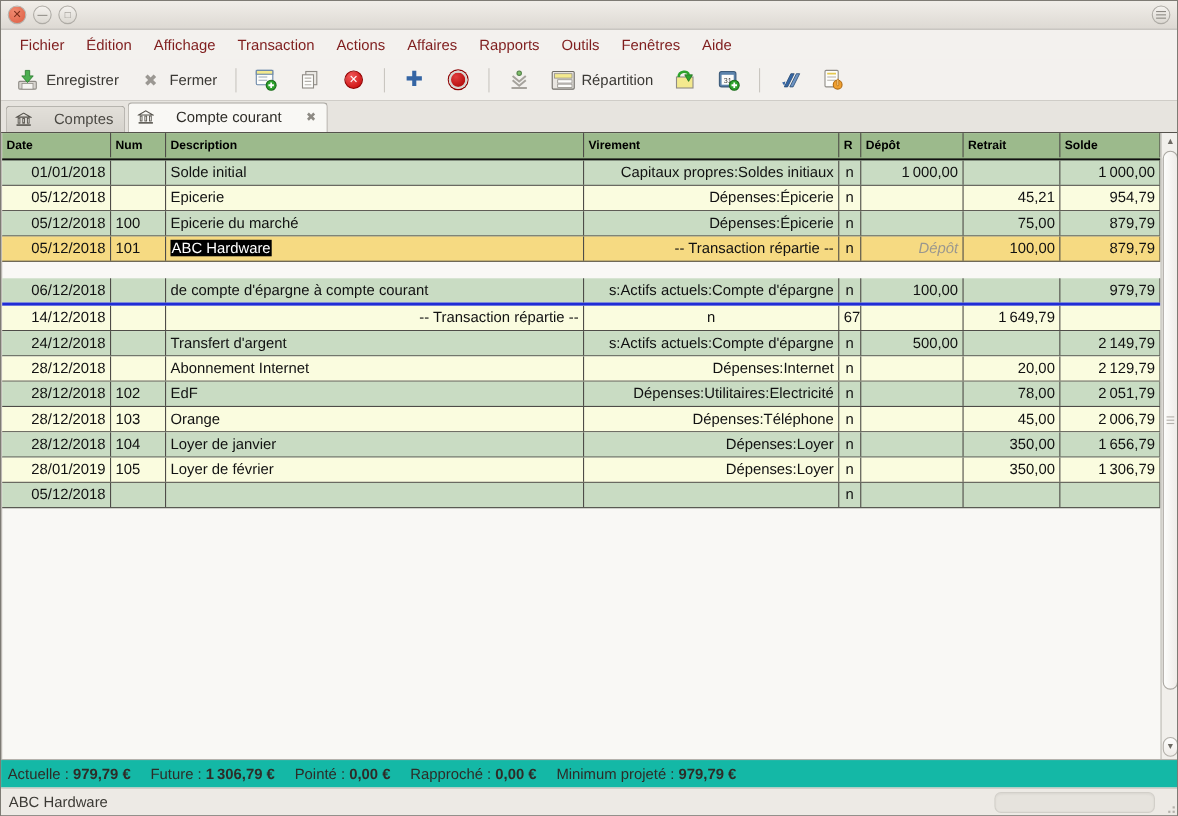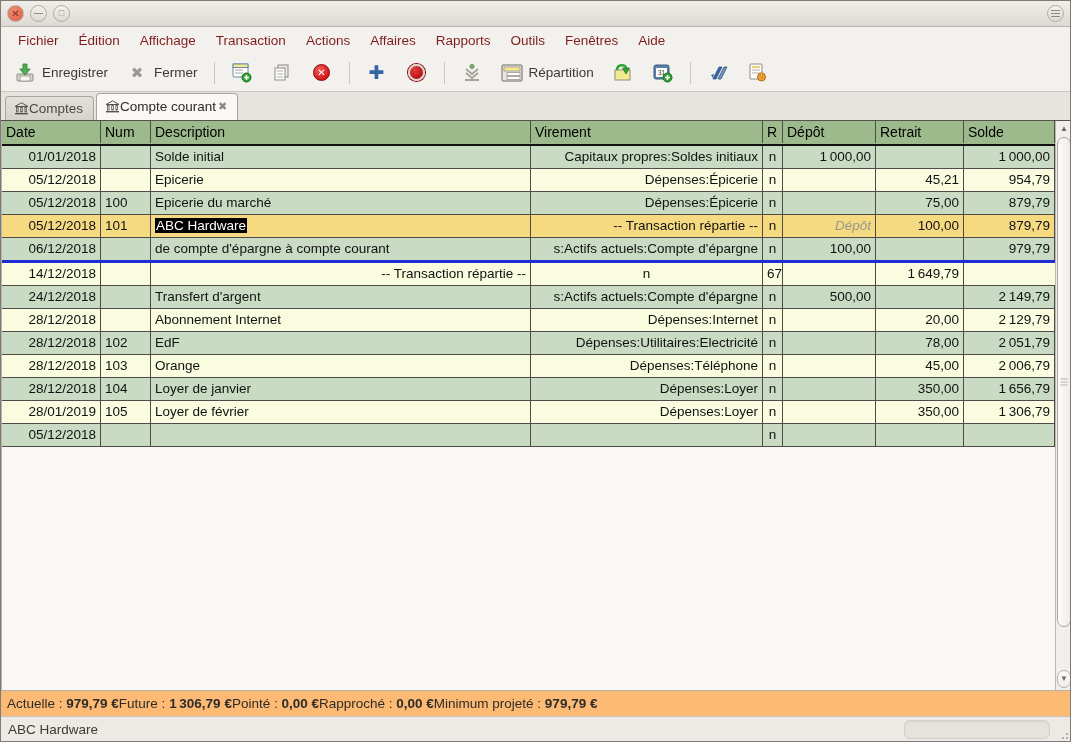--- a/index.html
+++ b/index.html
@@ -26,53 +26,53 @@
   .tbtn { display:flex; align-items:center; gap:6px; padding:4px 7px; border-radius:3px; color:#3a3834; font-size:13.5px;justify-content:space-between; }
   .tsep { width:1px; height:22px; background:#c9c6c0; margin:0 5px; flex:0 0 1px; }
   .ticon { width:22px; height:22px; display:flex; align-items:center; justify-content:center; }
   .glyph-x { color:#9b9893; font-weight:bold; font-size:15px; }
   .glyph-plus { color:#3465a4; font-weight:bold; font-size:19px; }
   .redcircle { width:17px; height:17px; border-radius:50%; background:radial-gradient(circle at 35% 30%,#f25a5a,#c40000); border:1px solid #8e0000; color:#fff; font-size:10px; font-weight:bold; display:flex; align-items:center; justify-content:center; }
   .stopcircle { width:17px; height:17px; border-radius:50%; background:radial-gradient(circle at 35% 30%,#e23d3d,#a80000); border:2px solid #d8d5d0; box-shadow:0 0 0 1px #8e0000; }
 
   
   .tabbar { height:28px; flex:0 0 28px; background:#e7e4df; display:flex; align-items:flex-end; padding-left:4px; gap:2px; }
-  .tab { display:flex; align-items:center; gap:0; padding:4px 10px 5px 8px; border:1px solid #a9a6a0; border-bottom:none; border-radius:4px 4px 0 0; font-size:13.5px; }
+  .tab { display:flex; align-items:center; gap:20px; padding:4px 10px 5px 8px; border:1px solid #a9a6a0; border-bottom:none; border-radius:4px 4px 0 0; font-size:13.5px; }
   .tab.inactive { background:linear-gradient(#e3e0da,#d6d3cd); color:#4b4944; height:24px; }
   .tab.active { background:#f9f8f5; color:#2e2c28; height:27px; }
   .tab-close { color:#8d8a84; font-size:11px; font-weight:bold; padding-left:2px; }
 
   
   .register { flex:1 1 auto; display:flex; background:#f9f8f5; border-top:1px solid #55524c; overflow:hidden; position:relative; }
   .table-area { width:1054px; flex:0 0 1054px; display:flex; flex-direction:column; border-left:1px solid #b5b2ac; }
   .row { display:grid; grid-template-columns:99px 50px 380px 232px 20px 93px 88px 91px; }
   .row.header { background:var(--header-green,#9cba8c); border-bottom:2px solid #111; height:25px; }
-  .row.header .c { line-height:22px; font-size:14px; color:#000; }
+  .row.header .c { line-height:22px; font-size:11px; color:#000;font-weight:bold; }
   .c { height:22px; line-height:21px; padding:0 4px; border-right:1px solid #4e4c48; overflow:hidden; white-space:nowrap; font-size:13.5px; color:#111; }
   .row.body { border-bottom:1px solid #4e4c48; }
-  .row.body.noline { border-bottom:none; }
+  .row.body.noline { border-bottom:none;margin-top:15px; }
   .bg-green  { background:var(--row-green,#c9dcc3); }
   .bg-yellow { background:var(--row-yellow,#fafcdf); }
   .bg-selected { background:var(--row-selected,#f6da82); }
   .ta-r { text-align:right; }
   .ta-c { text-align:center; }
   .sel-text { background:#000; color:#fff; padding:0 1px; }
   .placeholder { color:#9a978f; font-style:italic; }
   .blue-sep { height:3px; background:var(--separator-blue,#1f2cd6); }
 
   
   .vscroll { width:17px; flex:0 0 17px; background:#f1efeb; border-left:1px solid #bcb9b3; position:relative; }
   .sb-up { position:absolute; top:1px; left:1px; right:1px; height:15px; text-align:center; font-size:8px; color:#6d6a64; line-height:14px; }
   .sb-thumb { position:absolute; top:16px; left:1px; right:1px; height:490px; background:linear-gradient(90deg,#fdfdfc,#efece8); border:1px solid #a9a6a0; border-radius:8px; }
   .sb-grip { position:absolute; top:50%; left:50%; transform:translate(-50%,-50%); width:7px; }
   .sb-grip i { display:block; height:1px; background:#b3b0aa; margin:2px 0; }
   .sb-down { position:absolute; bottom:2px; left:1px; right:1px; height:18px; border:1px solid #b3b0aa; border-radius:8px; background:linear-gradient(#fdfdfc,#efece8); text-align:center; font-size:8px; color:#6d6a64; line-height:16px; }
 
   
-  .summarybar { height:26px; flex:0 0 26px; background:#fdba74; border-top:1px solid #b5b2ac; display:flex; align-items:center; padding-left:6px; font-size:13.5px; color:#2e2c28; }
+  .summarybar { height:26px; flex:0 0 26px; background:#14b8a6; border-top:1px solid #b5b2ac; display:flex; align-items:center; padding-left:6px; gap:18px; font-size:13.5px; color:#2e2c28; }
   .sum-item b { font-weight:bold; }
   .statusbar { height:25px; flex:0 0 25px; background:#edeae5; border-top:1px solid #c6c3bd; display:flex; align-items:center; padding-left:7px; position:relative; font-size:13.5px; color:#3c3a35; }
   .progress { position:absolute; right:20px; top:3px; width:146px; height:19px; border-radius:6px; background:#e6e3dd; border:1px solid #d2cfc9; box-shadow:inset 0 1px 2px rgba(0,0,0,0.06); }
   .grip { position:absolute; right:2px; bottom:2px; width:10px; height:10px; }
   .grip i { position:absolute; width:2px; height:2px; background:#b3b0aa; }
   .grip i:nth-child(1){ right:0; bottom:0; } .grip i:nth-child(2){ right:4px; bottom:0; } .grip i:nth-child(3){ right:0; bottom:4px; }
   svg { display:block; }
 </style>
 </head>
 <body>

